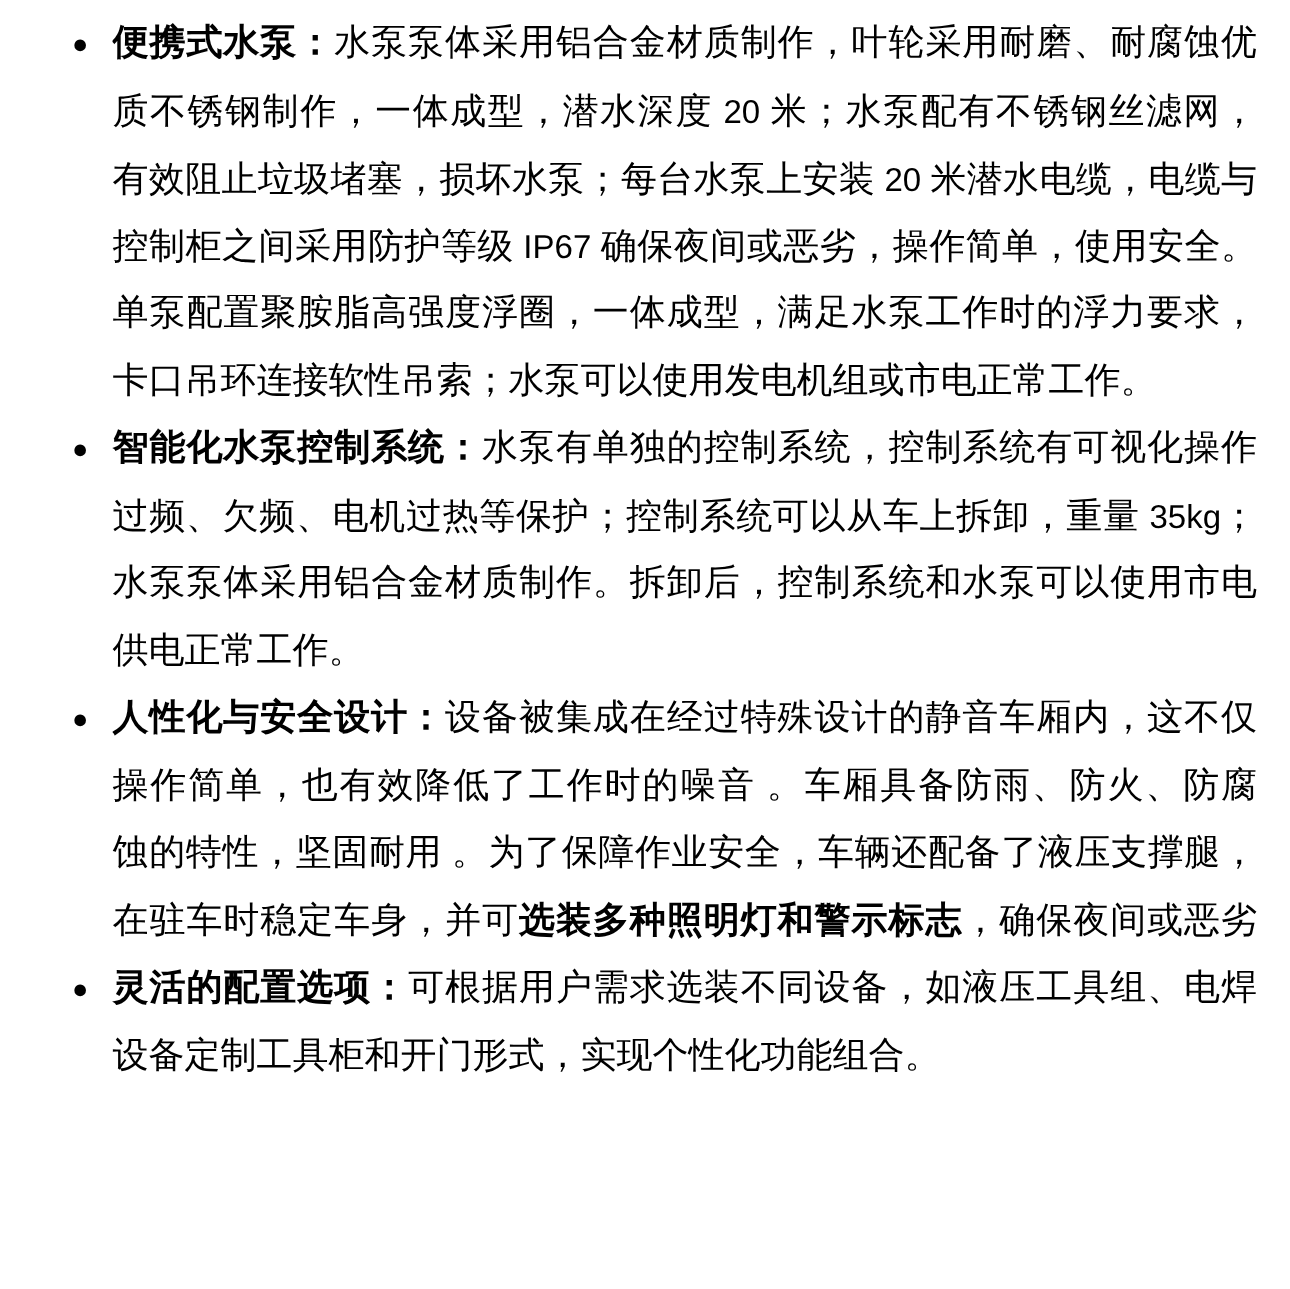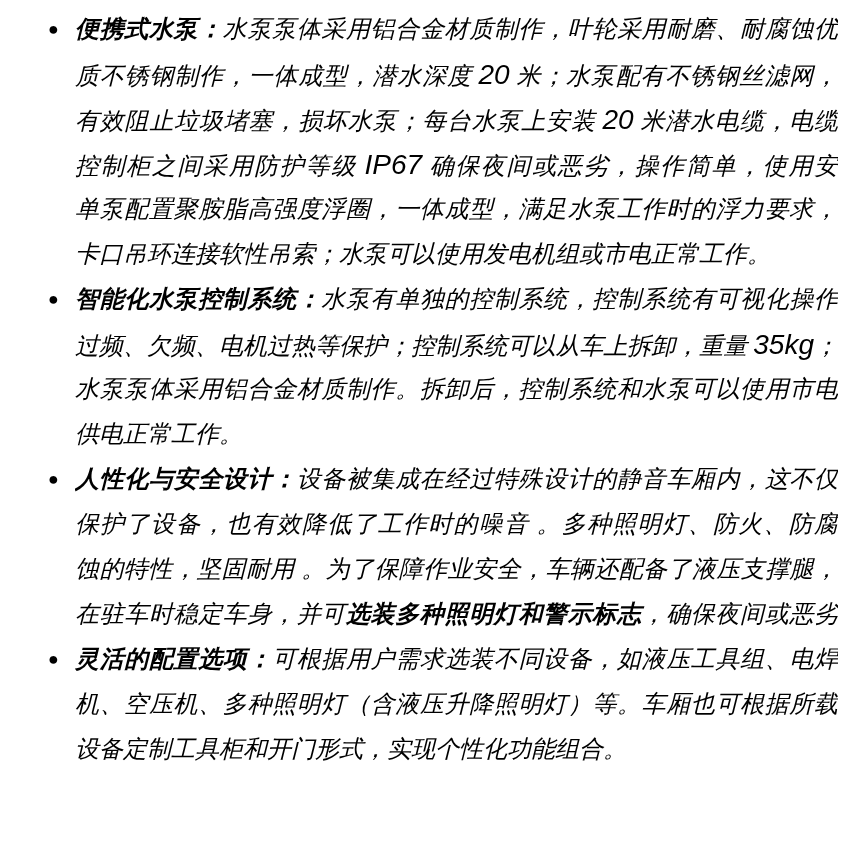--- a/index.html
+++ b/index.html
@@ -39,31 +39,30 @@
     font-size: 18px;
     color: #000000;
   }
   .line {
     height: 45px;
     line-height: 45px;
     text-align: justify;
     text-align-last: justify;
     text-justify: inter-character;
     overflow: hidden;
-    font-style: italic;
   }
   .line.last {
     text-align-last: left;
   }
   .seg.b {
     font-weight: bold;
   }
   .seg.lat {
     font-family: "Liberation Sans", "DejaVu Sans", sans-serif;
-    font-size: 28px;
+    font-size: 22px;
   }
 </style>
 </head>
 <body>
 
 <div class="doc">
   <ul class="bullet-list">
       <li class="bullet-item">
         <span class="marker">●</span>
         <div class="line"><span class="seg b">便携式水泵：</span><span class="seg">水泵泵体采用铝合金材质制作，叶轮采用耐磨、耐腐蚀优</span></div>
@@ -76,24 +75,23 @@
       <li class="bullet-item">
         <span class="marker">●</span>
         <div class="line"><span class="seg b">智能化水泵控制系统：</span><span class="seg">水泵有单独的控制系统，控制系统有可视化操作</span></div>
         <div class="line"><span class="seg">过频、欠频、电机过热等保护；控制系统可以从车上拆卸，重量 </span><span class="seg lat">35kg</span><span class="seg">；</span></div>
         <div class="line"><span class="seg">水泵泵体采用铝合金材质制作。拆卸后，控制系统和水泵可以使用市电</span></div>
         <div class="line last"><span class="seg">供电正常工作。</span></div>
       </li>
       <li class="bullet-item">
         <span class="marker">●</span>
         <div class="line"><span class="seg b">人性化与安全设计：</span><span class="seg">设备被集成在经过特殊设计的静音车厢内，这不仅</span></div>
-        <div class="line"><span class="seg">保护了设备，也有效降低了工作时的噪音 。多种照明灯、防火、防腐</span></div>
+        <div class="line"><span class="seg">操作简单，也有效降低了工作时的噪音 。车厢具备防雨、防火、防腐</span></div>
         <div class="line"><span class="seg">蚀的特性，坚固耐用 。为了保障作业安全，车辆还配备了液压支撑腿，</span></div>
         <div class="line"><span class="seg">在驻车时稳定车身，并可</span><span class="seg b">选装多种照明灯和警示标志</span><span class="seg">，确保夜间或恶劣</span></div>
       </li>
       <li class="bullet-item">
         <span class="marker">●</span>
         <div class="line"><span class="seg b">灵活的配置选项：</span><span class="seg">可根据用户需求选装不同设备，如液压工具组、电焊</span></div>
-        <div class="line"><span class="seg">机、空压机、多种照明灯（含液压升降照明灯）等。车厢也可根据所载</span></div>
         <div class="line last"><span class="seg">设备定制工具柜和开门形式，实现个性化功能组合。</span></div>
       </li>
     </ul>
 </div>
 
 </body></html>

